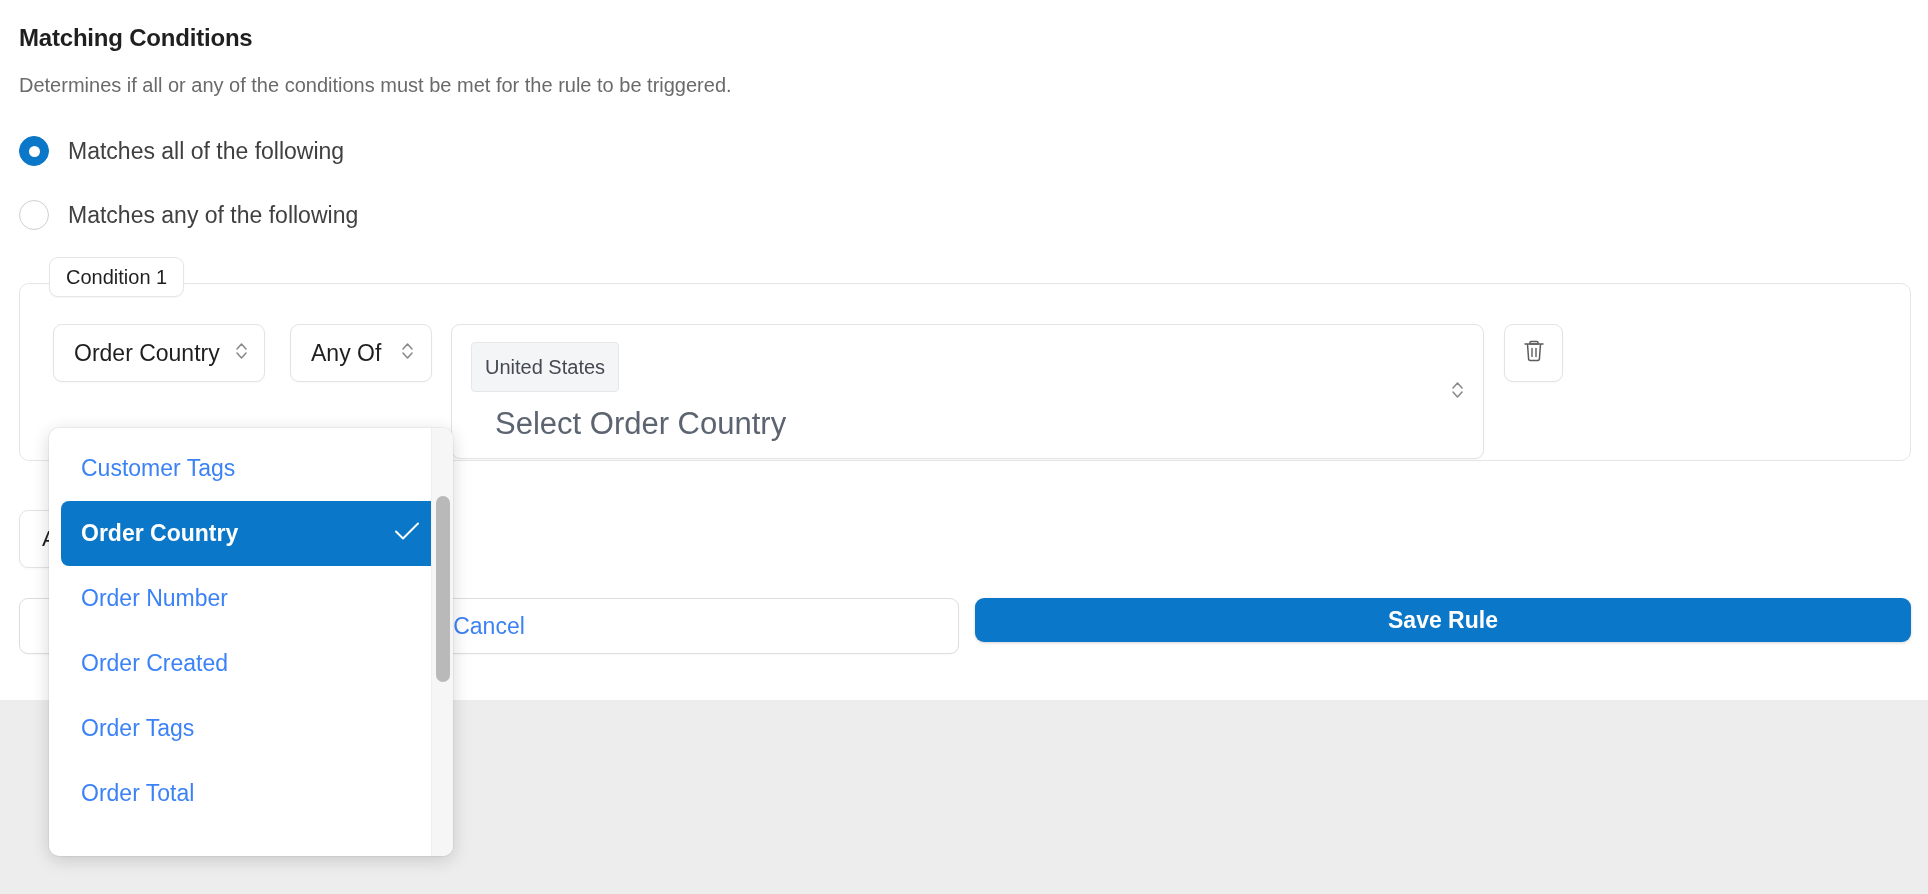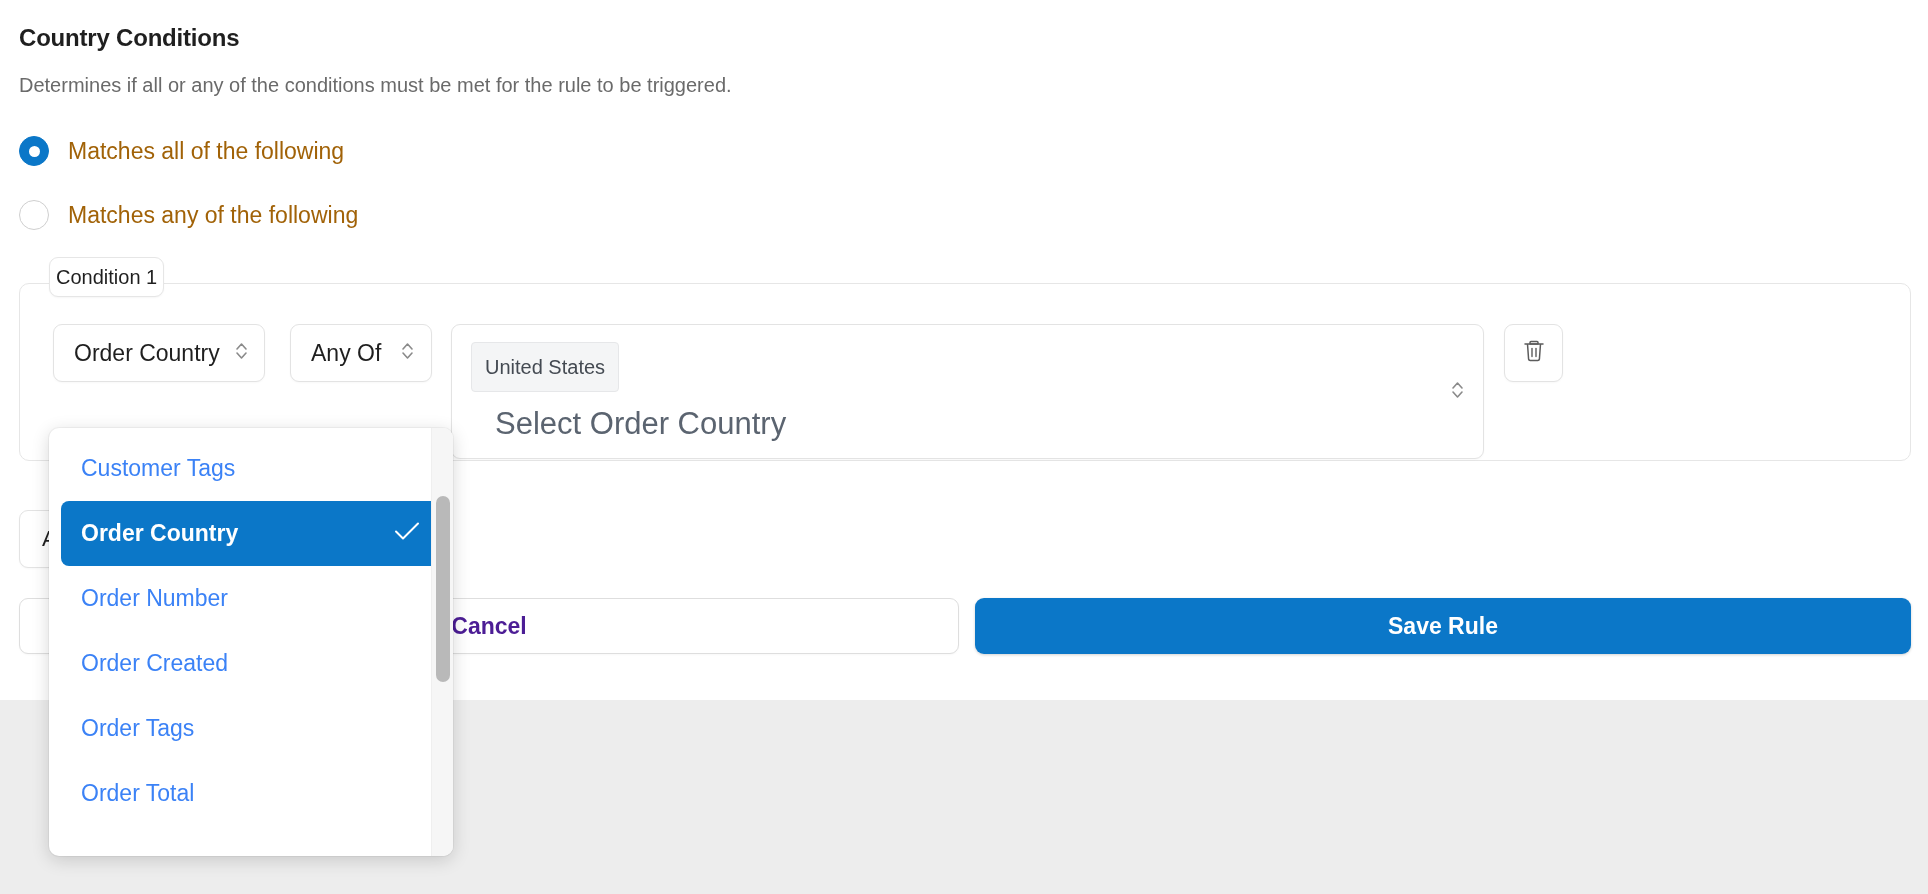--- a/index.html
+++ b/index.html
@@ -80,40 +80,40 @@
     border-radius: 50%;
     background: #ffffff;
   }
   .radio.off {
     background: #ffffff;
     border: 1.5px solid #cfcfcf;
   }
 
   .radio-label {
     font-size: 23px;
-    color: #a16207;
+    color: #404040;
     line-height: 1;
   }
 
   
   .fieldset {
     position: absolute;
     left: 19px; top: 283px;
     width: 1892px;
     height: 178px;
     border: 1px solid #e6e6e6;
     border-radius: 10px;
     background: transparent;
   }
 
   .legend-pill {
     position: absolute;
     left: 29px; top: -27px;
     height: 40px;
-    padding: 0 6px;
+    padding: 0 16px;
     display: flex;
     align-items: center;
     background: #ffffff;
     border: 1px solid #e6e6e6;
     border-radius: 9px;
     font-size: 20px;
     color: #1f1f1f;
     box-shadow: 0 1px 2px rgba(0,0,0,0.04);
   }
 
@@ -221,29 +221,29 @@
     position: absolute;
     left: 19px; top: 598px;
     width: 940px; height: 56px;
     border: 1px solid #dedede;
     border-radius: 9px;
     background: #ffffff;
     display: flex;
     align-items: center;
     justify-content: center;
     font-size: 23px;
-    font-weight: 700;
-    color: #4c1d95;
+    font-weight: 400;
+    color: #3b82f6;
     box-shadow: 0 1px 2px rgba(0,0,0,0.03);
   }
 
   .save-btn {
     position: absolute;
     left: 975px; top: 598px;
-    width: 936px; height: 56px;
+    width: 936px; height: 44px;
     border: none;
     border-radius: 9px;
     background: #0b77c8;
     display: flex;
     align-items: center;
     justify-content: center;
     font-size: 23px;
     font-weight: 700;
     color: #ffffff;
     box-shadow: 0 1px 3px rgba(0,0,0,0.18);
@@ -306,21 +306,21 @@
     background: #b9b9b9;
   }
 </style>
 </head>
 <body>
 
 <div id="root">
 
   <div class="card">
 
-    <div class="section-title">Country Conditions</div>
+    <div class="section-title">Matching Conditions</div>
     <div class="section-desc">Determines if all or any of the conditions must be met for the rule to be triggered.</div>
 
     <div class="radio-row r1">
       <span class="radio on"></span>
       <span class="radio-label">Matches all of the following</span>
     </div>
 
     <div class="radio-row r2">
       <span class="radio off"></span>
       <span class="radio-label">Matches any of the following</span>

